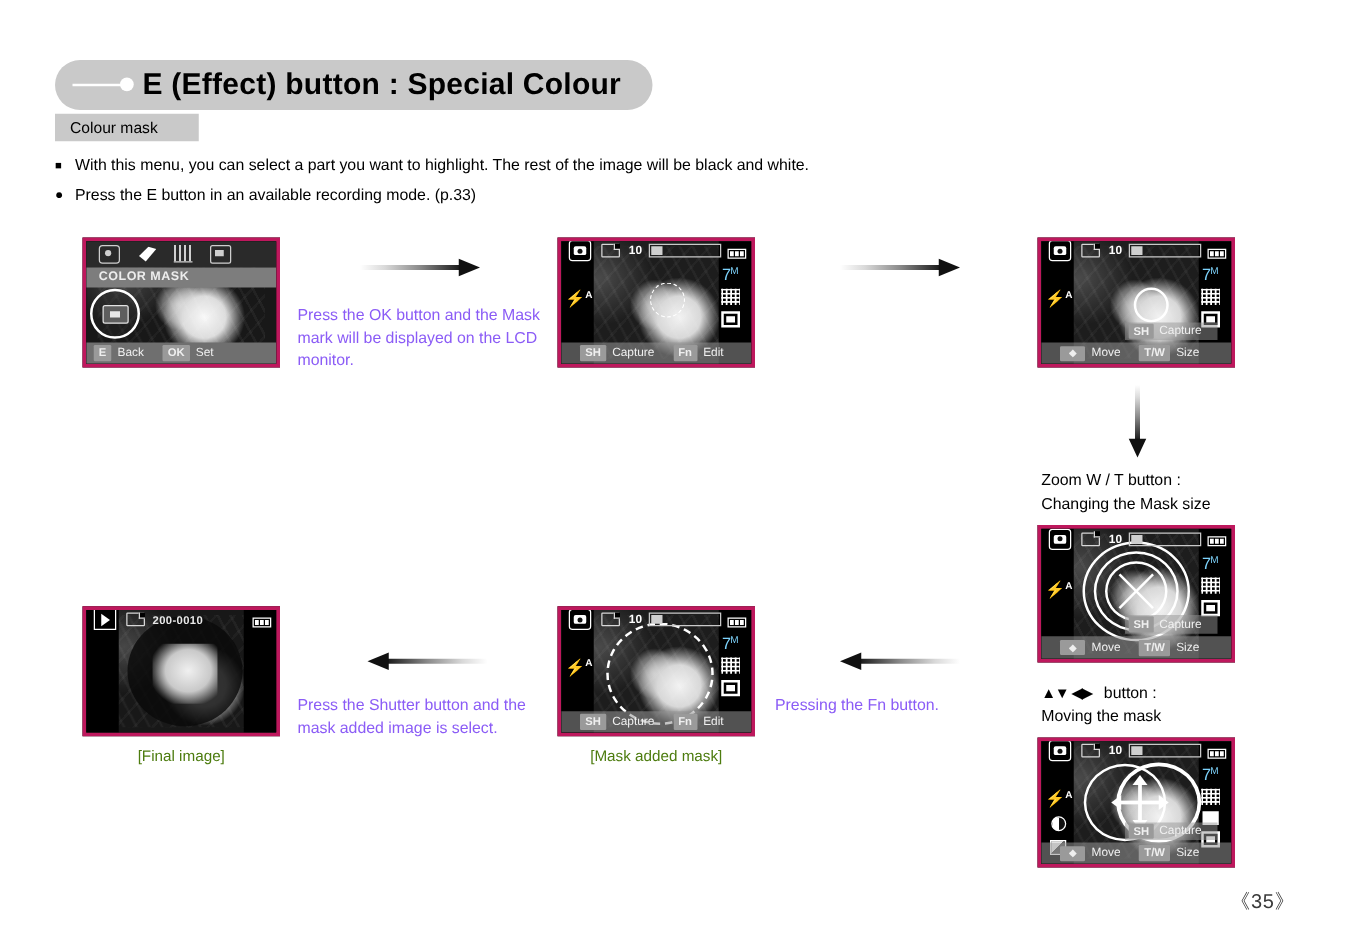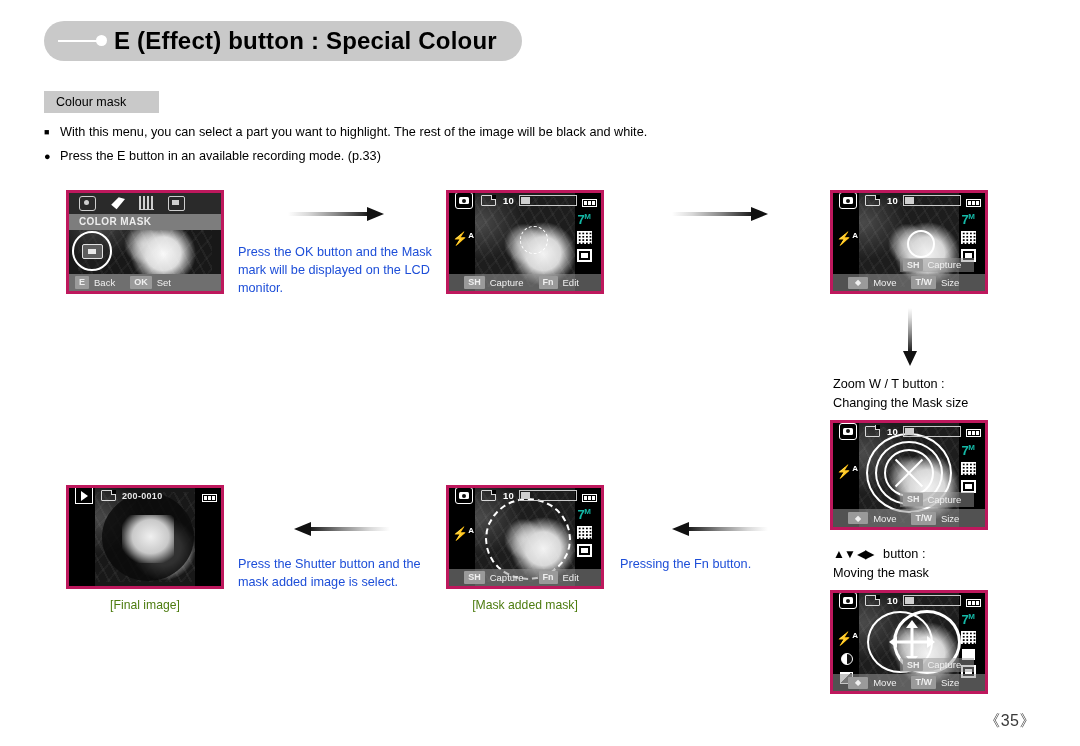--- a/index.html
+++ b/index.html
@@ -17,21 +17,21 @@
   }
   .page {
     position: absolute;
     inset: 0;
   }
 
   
   .title-bar {
     position: absolute;
     left: 44px;
-    top: 21px;
+    top: 48px;
     width: 478px;
     height: 40px;
     background: #c9c9c9;
     border-radius: 20px;
     display: flex;
     align-items: center;
   }
   .title-lead {
     position: relative;
     width: 58px;
@@ -259,23 +259,23 @@
     position: absolute;
     right: 2px;
     top: 20%;
     width: 30px;
     display: flex;
     flex-direction: column;
     align-items: center;
     gap: 5px;
   }
   .res-7m {
-    color: #14b8a6;
+    color: #7dd3fc;
     font-size: 13px;
-    font-weight: bold;
+    font-weight: normal;
     line-height: 1;
     letter-spacing: -0.5px;
   }
   .res-7m sup { font-size: 8px; }
   .grid-icon {
     width: 15px; height: 13px;
     background-image:
       linear-gradient(to right, #fff 1.5px, transparent 1.5px),
       linear-gradient(to bottom, #fff 1.5px, transparent 1.5px);
     background-size: 3.6px 3.3px;
@@ -549,21 +549,21 @@
     border-top: 15px solid #111111;
     border-left: 7px solid transparent;
     border-right: 7px solid transparent;
   }
 
   
   .caption {
     position: absolute;
     font-size: 12.7px;
     line-height: 18px;
-    color: #1d4ed8;
+    color: #8b5cf6;
   }
   .caption-center {
     position: absolute;
     font-size: 12.2px;
     text-align: center;
     color: #4d7c0f;
   }
   .side-note {
     position: absolute;
     font-size: 12.7px;

